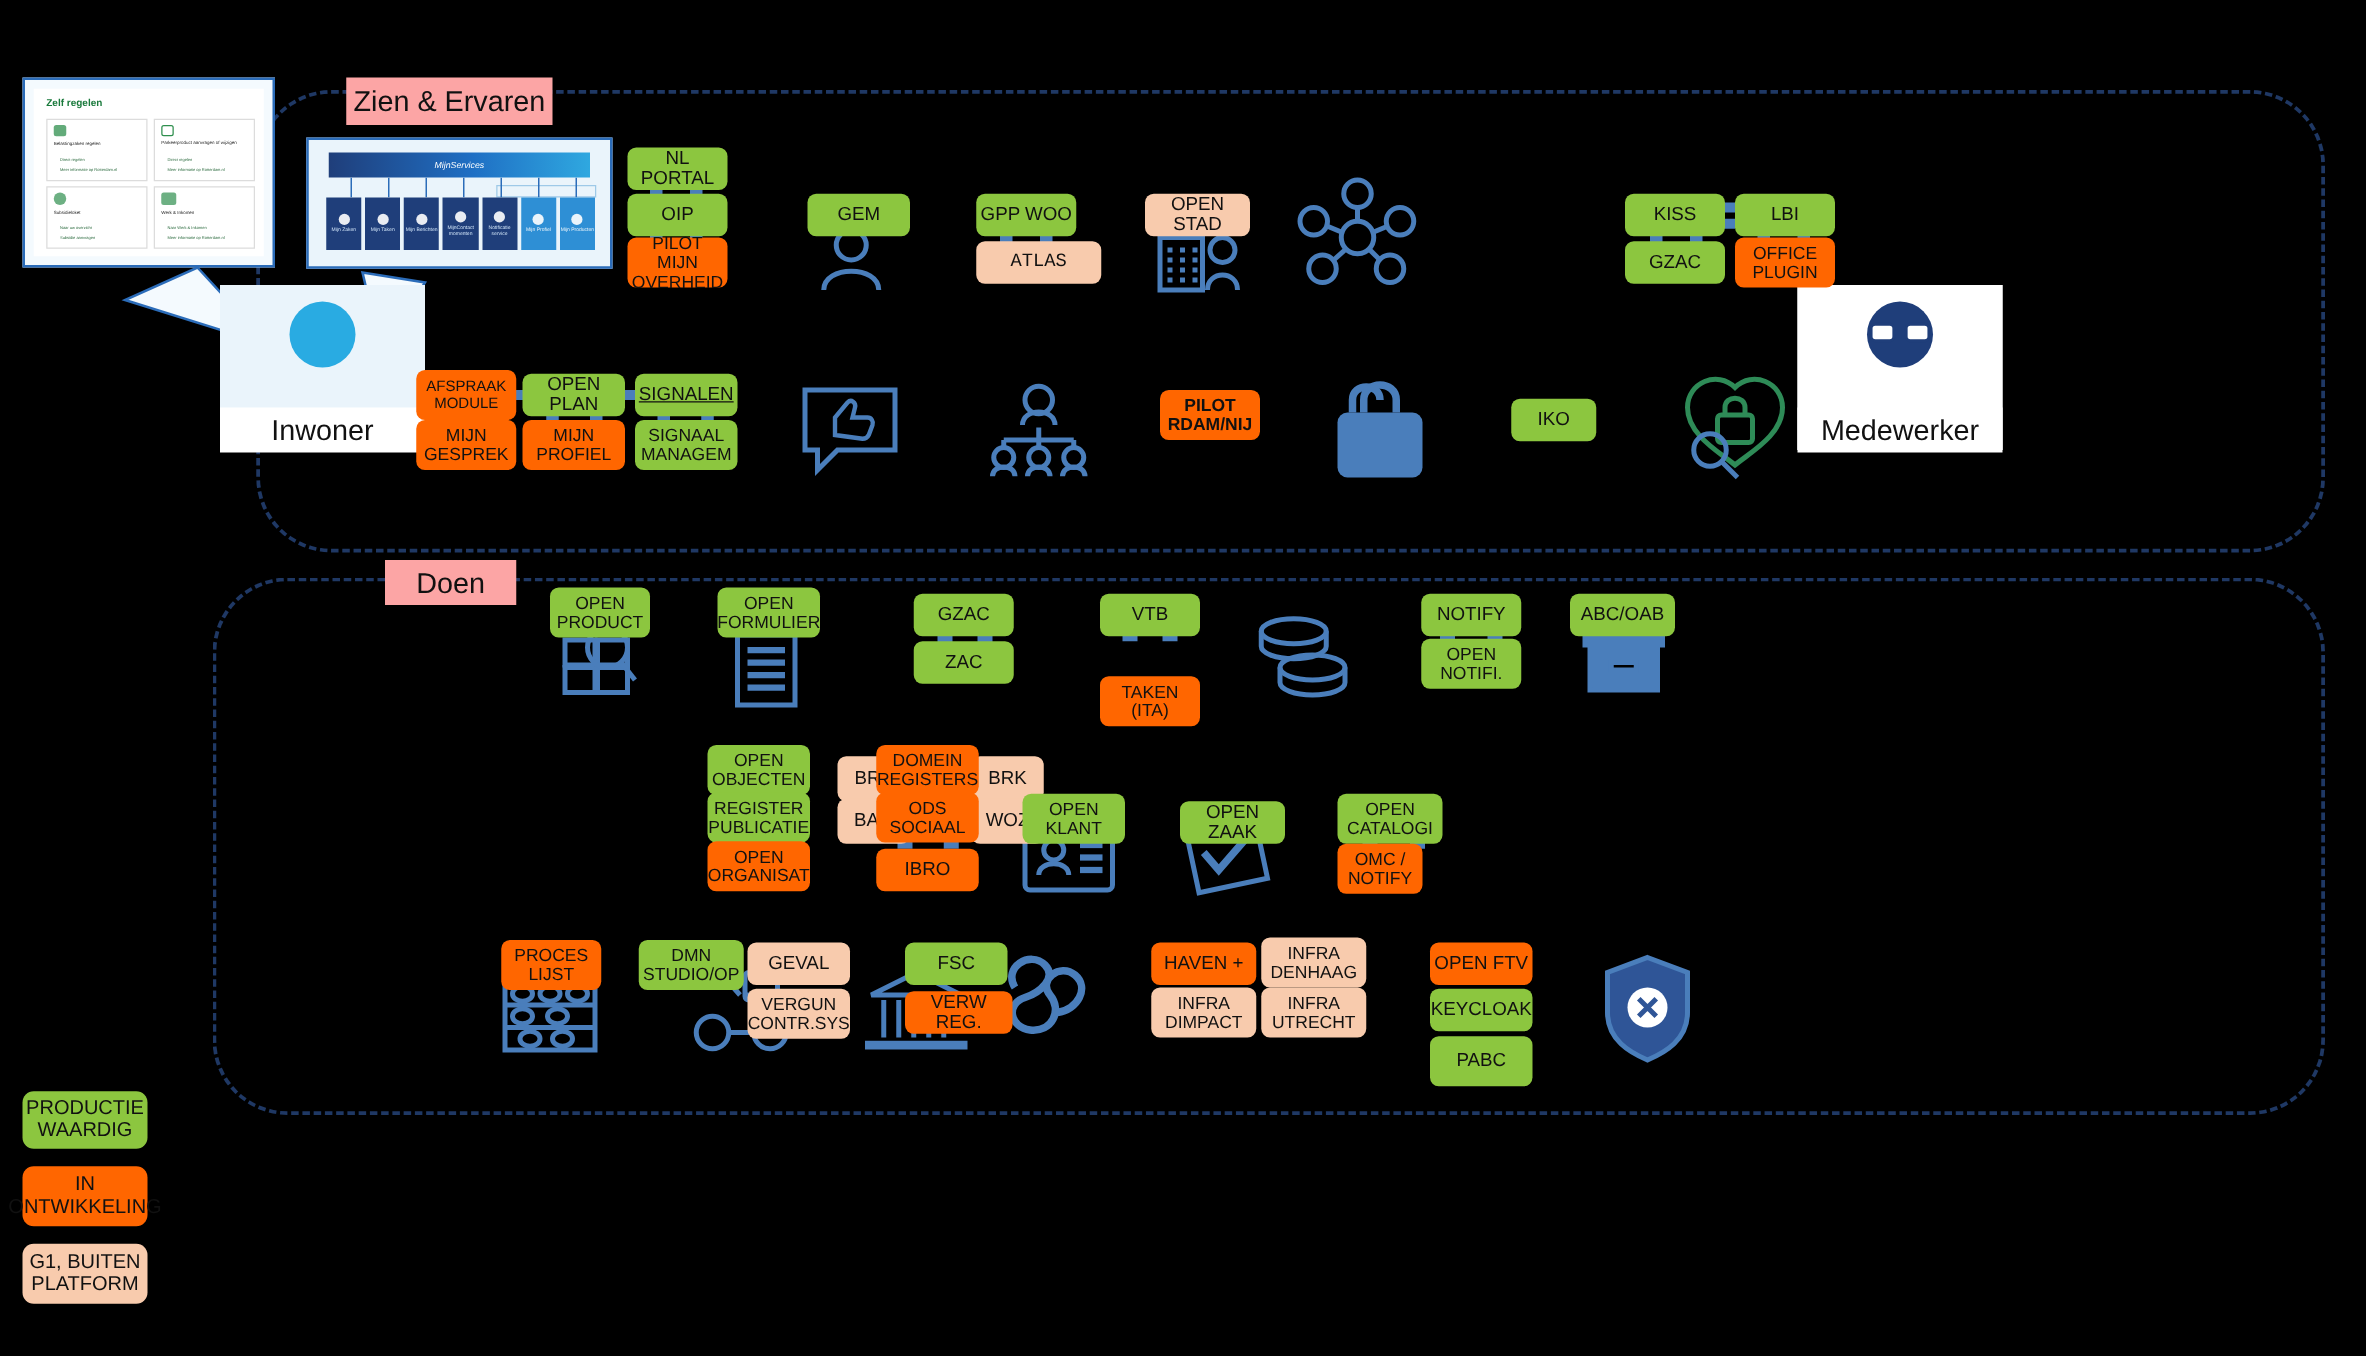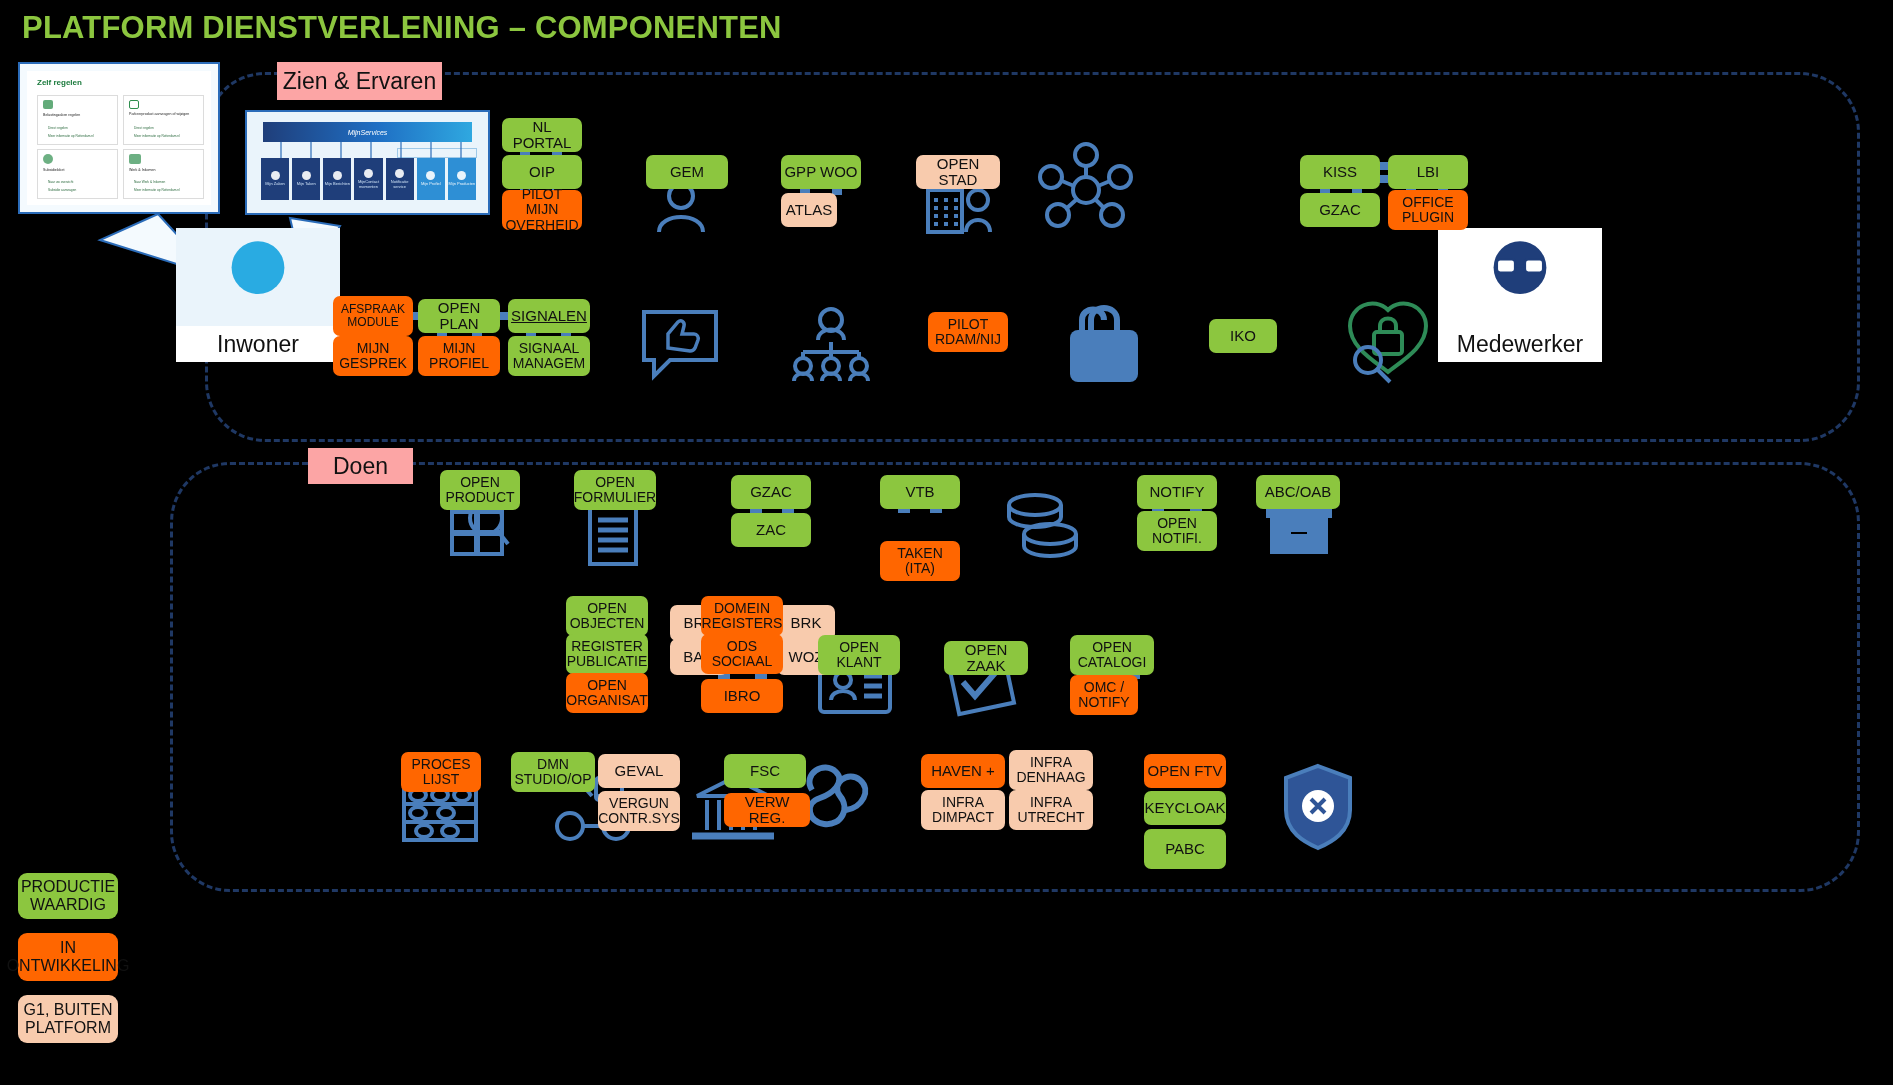--- a/index.html
+++ b/index.html
@@ -81,21 +81,20 @@
   }
   .shot-inner { position: absolute; inset: 7px; background: #fff; }
 
   .svg-abs { position: absolute; left: 0; top: 0; overflow: visible; pointer-events: none; }
 </style>
 </head>
 <body>
 
 <div id="stage">
 
-  <div class="page-title">PLATFORM DIENSTVERLENING – COMPONENTEN</div>
 
   <div class="zone" style="left:205px; top:72px; width:1655px; height:370px;"></div>
   <div class="zone-label" style="left:277px; top:62px; width:165px; height:38px;">Zien &amp; Ervaren</div>
 
   <div class="zone" style="left:170px; top:462px; width:1690px; height:430px;"></div>
   <div class="zone-label" style="left:308px; top:448px; width:105px; height:36px;">Doen</div>
 
   <div class="shot" style="left:18px; top:62px; width:202px; height:152px;">
     <div class="shot-inner">
       <div style="position:absolute;left:10px;top:7px;font-size:8px;font-weight:bold;color:#1a7a3c;">Zelf regelen</div>
@@ -402,38 +401,38 @@
   <div class="legend-chip" style="left:18px; top:995px; width:100px; height:48px; background:#F8CBAD;">G1, BUITEN
 PLATFORM</div>
 
   <div id="chips-zien">
       <div class="chip green" style="left: 502px; top: 118px; width: 80px; height: 34px;">NL PORTAL</div>
       <div class="chip green" style="left: 502px; top: 155px; width: 80px; height: 34px;">OIP</div>
       <div class="chip orange" style="left: 502px; top: 190px; width: 80px; height: 40px; font-size: 14px;">PILOT MIJN
 OVERHEID</div>
       <div class="chip green" style="left: 646px; top: 155px; width: 82px; height: 34px;">GEM</div>
       <div class="chip green" style="left: 781px; top: 155px; width: 80px; height: 34px;">GPP WOO</div>
-      <div class="chip peach" style="left: 781px; top: 193px; width: 56px; height: 34px;">ATLAS</div>
+      <div class="chip peach" style="left: 781px; top: 193px; width: 100px; height: 34px; font-family: Liberation Mono, monospace;">ATLAS</div>
       <div class="chip peach" style="left: 916px; top: 155px; width: 84px; height: 34px;">OPEN STAD</div>
       <div class="chip green" style="left: 1300px; top: 155px; width: 80px; height: 34px;">KISS</div>
       <div class="chip green" style="left: 1388px; top: 155px; width: 80px; height: 34px;">LBI</div>
       <div class="chip green" style="left: 1300px; top: 193px; width: 80px; height: 34px;">GZAC</div>
       <div class="chip orange" style="left: 1388px; top: 190px; width: 80px; height: 40px; font-size: 14px;">OFFICE
 PLUGIN</div>
       <div class="chip orange" style="left: 333px; top: 296px; width: 80px; height: 40px; font-size: 12px;">AFSPRAAK
 MODULE</div>
       <div class="chip green" style="left: 418px; top: 299px; width: 82px; height: 34px;">OPEN PLAN</div>
       <div class="chip green" style="left: 508px; top: 299px; width: 82px; height: 34px; text-decoration: underline;">SIGNALEN</div>
       <div class="chip orange" style="left: 333px; top: 336px; width: 80px; height: 40px; font-size: 14px;">MIJN
 GESPREK</div>
       <div class="chip orange" style="left: 418px; top: 336px; width: 82px; height: 40px; font-size: 14px;">MIJN
 PROFIEL</div>
       <div class="chip green" style="left: 508px; top: 336px; width: 82px; height: 40px; font-size: 14px;">SIGNAAL
 MANAGEM</div>
-      <div class="chip orange" style="left: 928px; top: 312px; width: 80px; height: 40px; font-size: 14px;">PILOT
+      <div class="chip orange" style="left: 928px; top: 312px; width: 80px; height: 40px; font-size: 14px; font-weight: bold;">PILOT
 RDAM/NIJ</div>
       <div class="chip green" style="left: 1209px; top: 319px; width: 68px; height: 34px;">IKO</div>
     </div>
   <div id="chips-doen">
       <div class="chip green" style="left: 440px; top: 470px; width: 80px; height: 40px; font-size: 14px;">OPEN
 PRODUCT</div>
       <div class="chip green" style="left: 574px; top: 470px; width: 82px; height: 40px; font-size: 14px;">OPEN
 FORMULIER</div>
       <div class="chip green" style="left: 731px; top: 475px; width: 80px; height: 34px;">GZAC</div>
       <div class="chip green" style="left: 731px; top: 513px; width: 80px; height: 34px;">ZAC</div>

